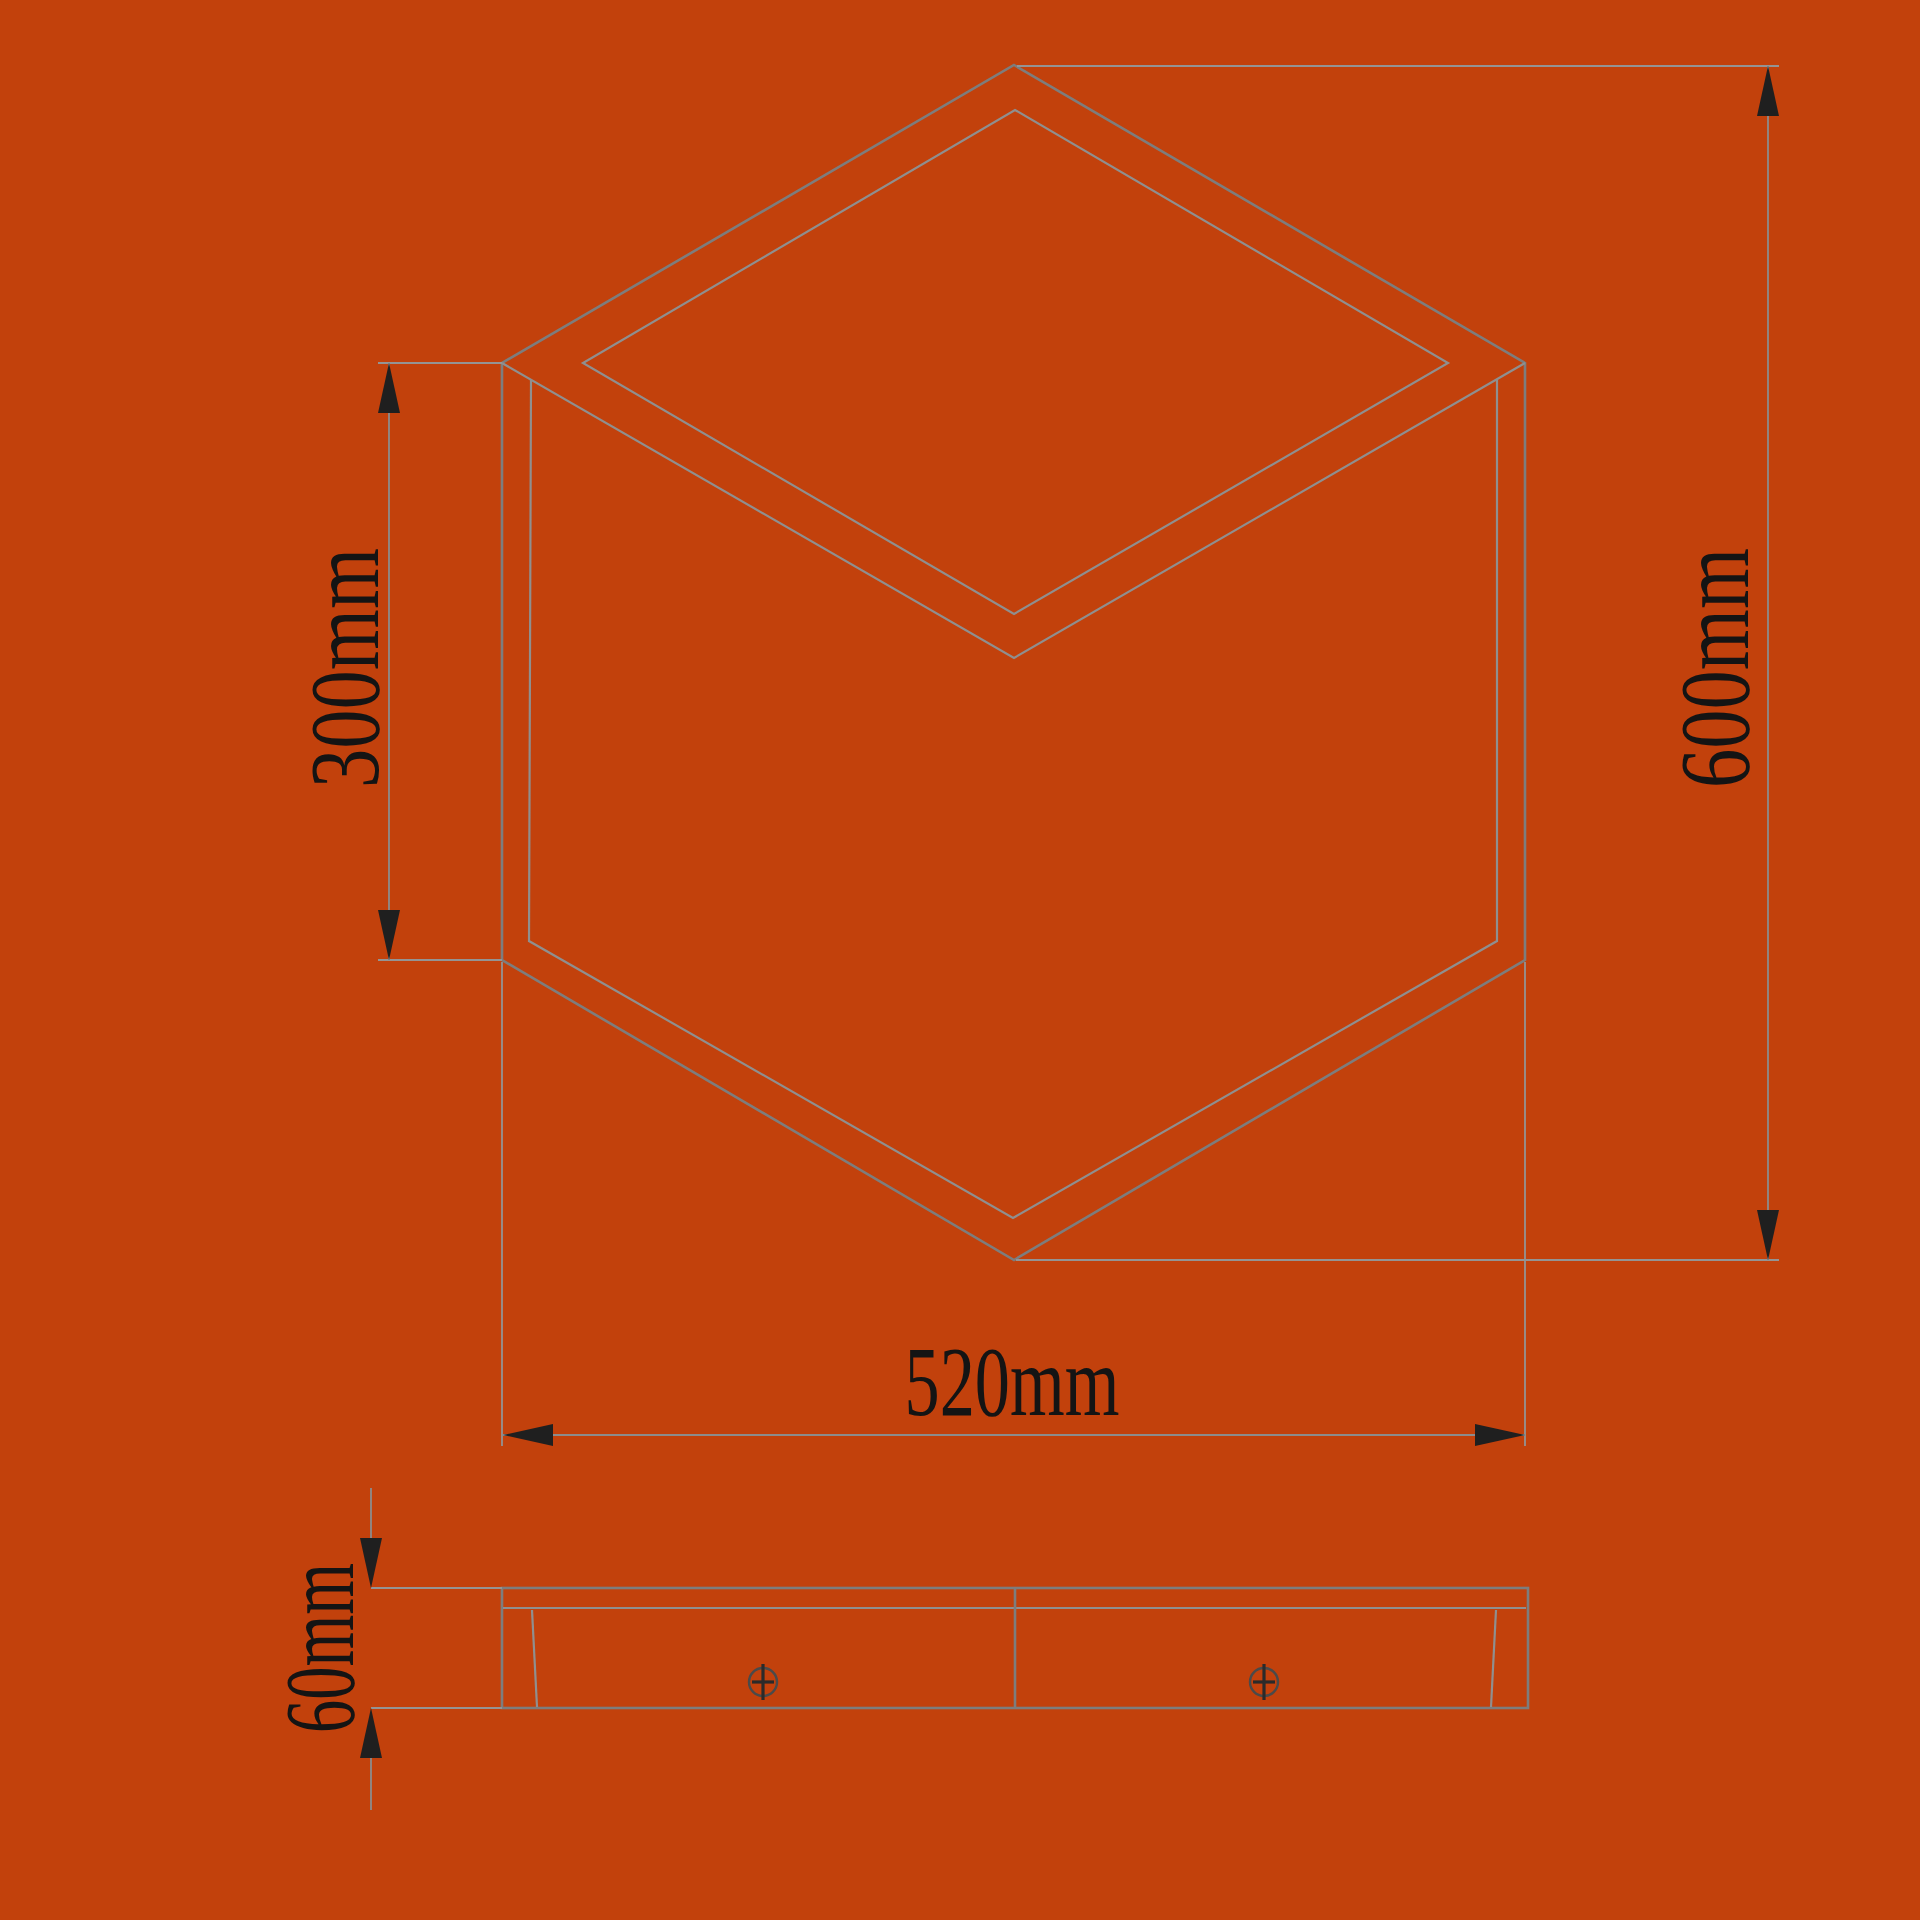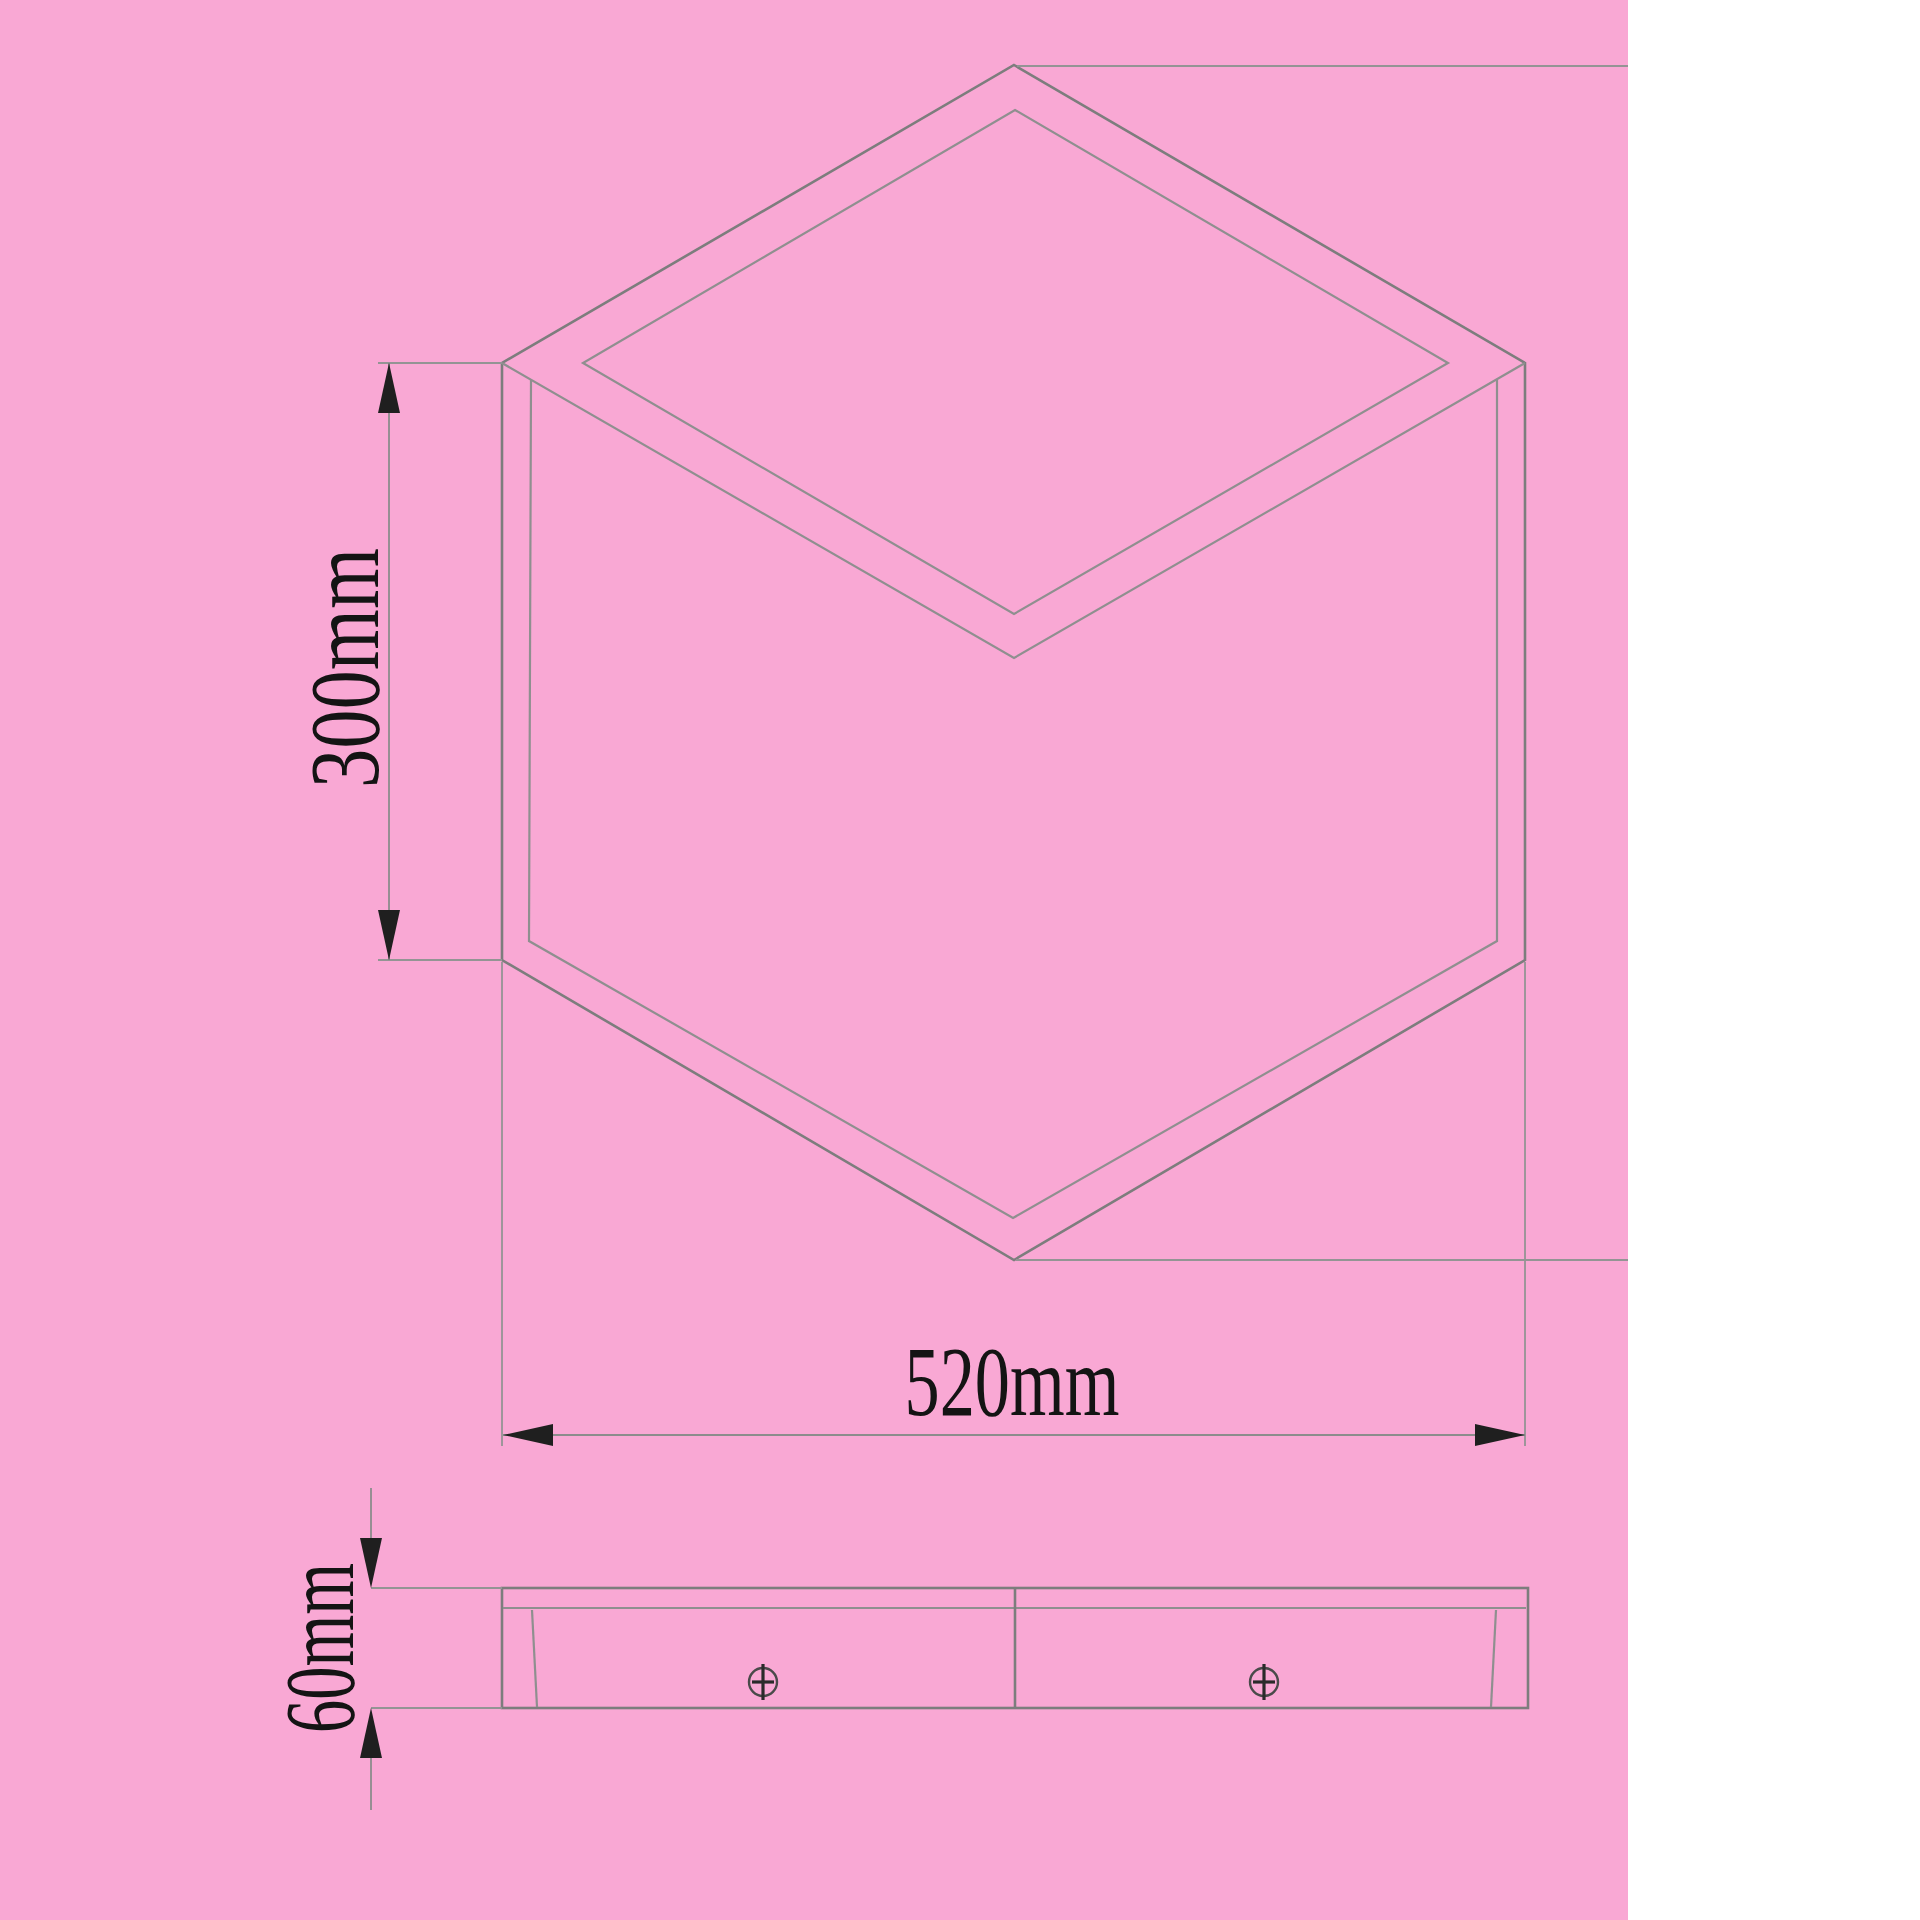--- a/index.html
+++ b/index.html
@@ -4,23 +4,23 @@
 <style>
   html, body {
     margin: 0;
     padding: 0;
     background: #ffffff;
     width: 1920px;
     height: 1920px;
   }
   #stage {
     position: relative;
-    width: 1628px;
+    width: 1920px;
     height: 1920px;
-    background: #f9a8d4;
+    background: #c2410c;
     overflow: hidden;
   }
   svg { display: block; }
 
   .ln-main { stroke: #7d7d7d; stroke-width: 2.6; fill: none; stroke-linejoin: miter; }
   .ln-sec  { stroke: #8f8f8f; stroke-width: 2.2; fill: none; stroke-linejoin: miter; }
   .ln-dim  { stroke: #8c8c8c; stroke-width: 1.8; fill: none; }
   .ln-ext  { stroke: #949494; stroke-width: 1.8; fill: none; }
   .arrow   { fill: #1f1f1f; stroke: none; }
   .dim-text {

